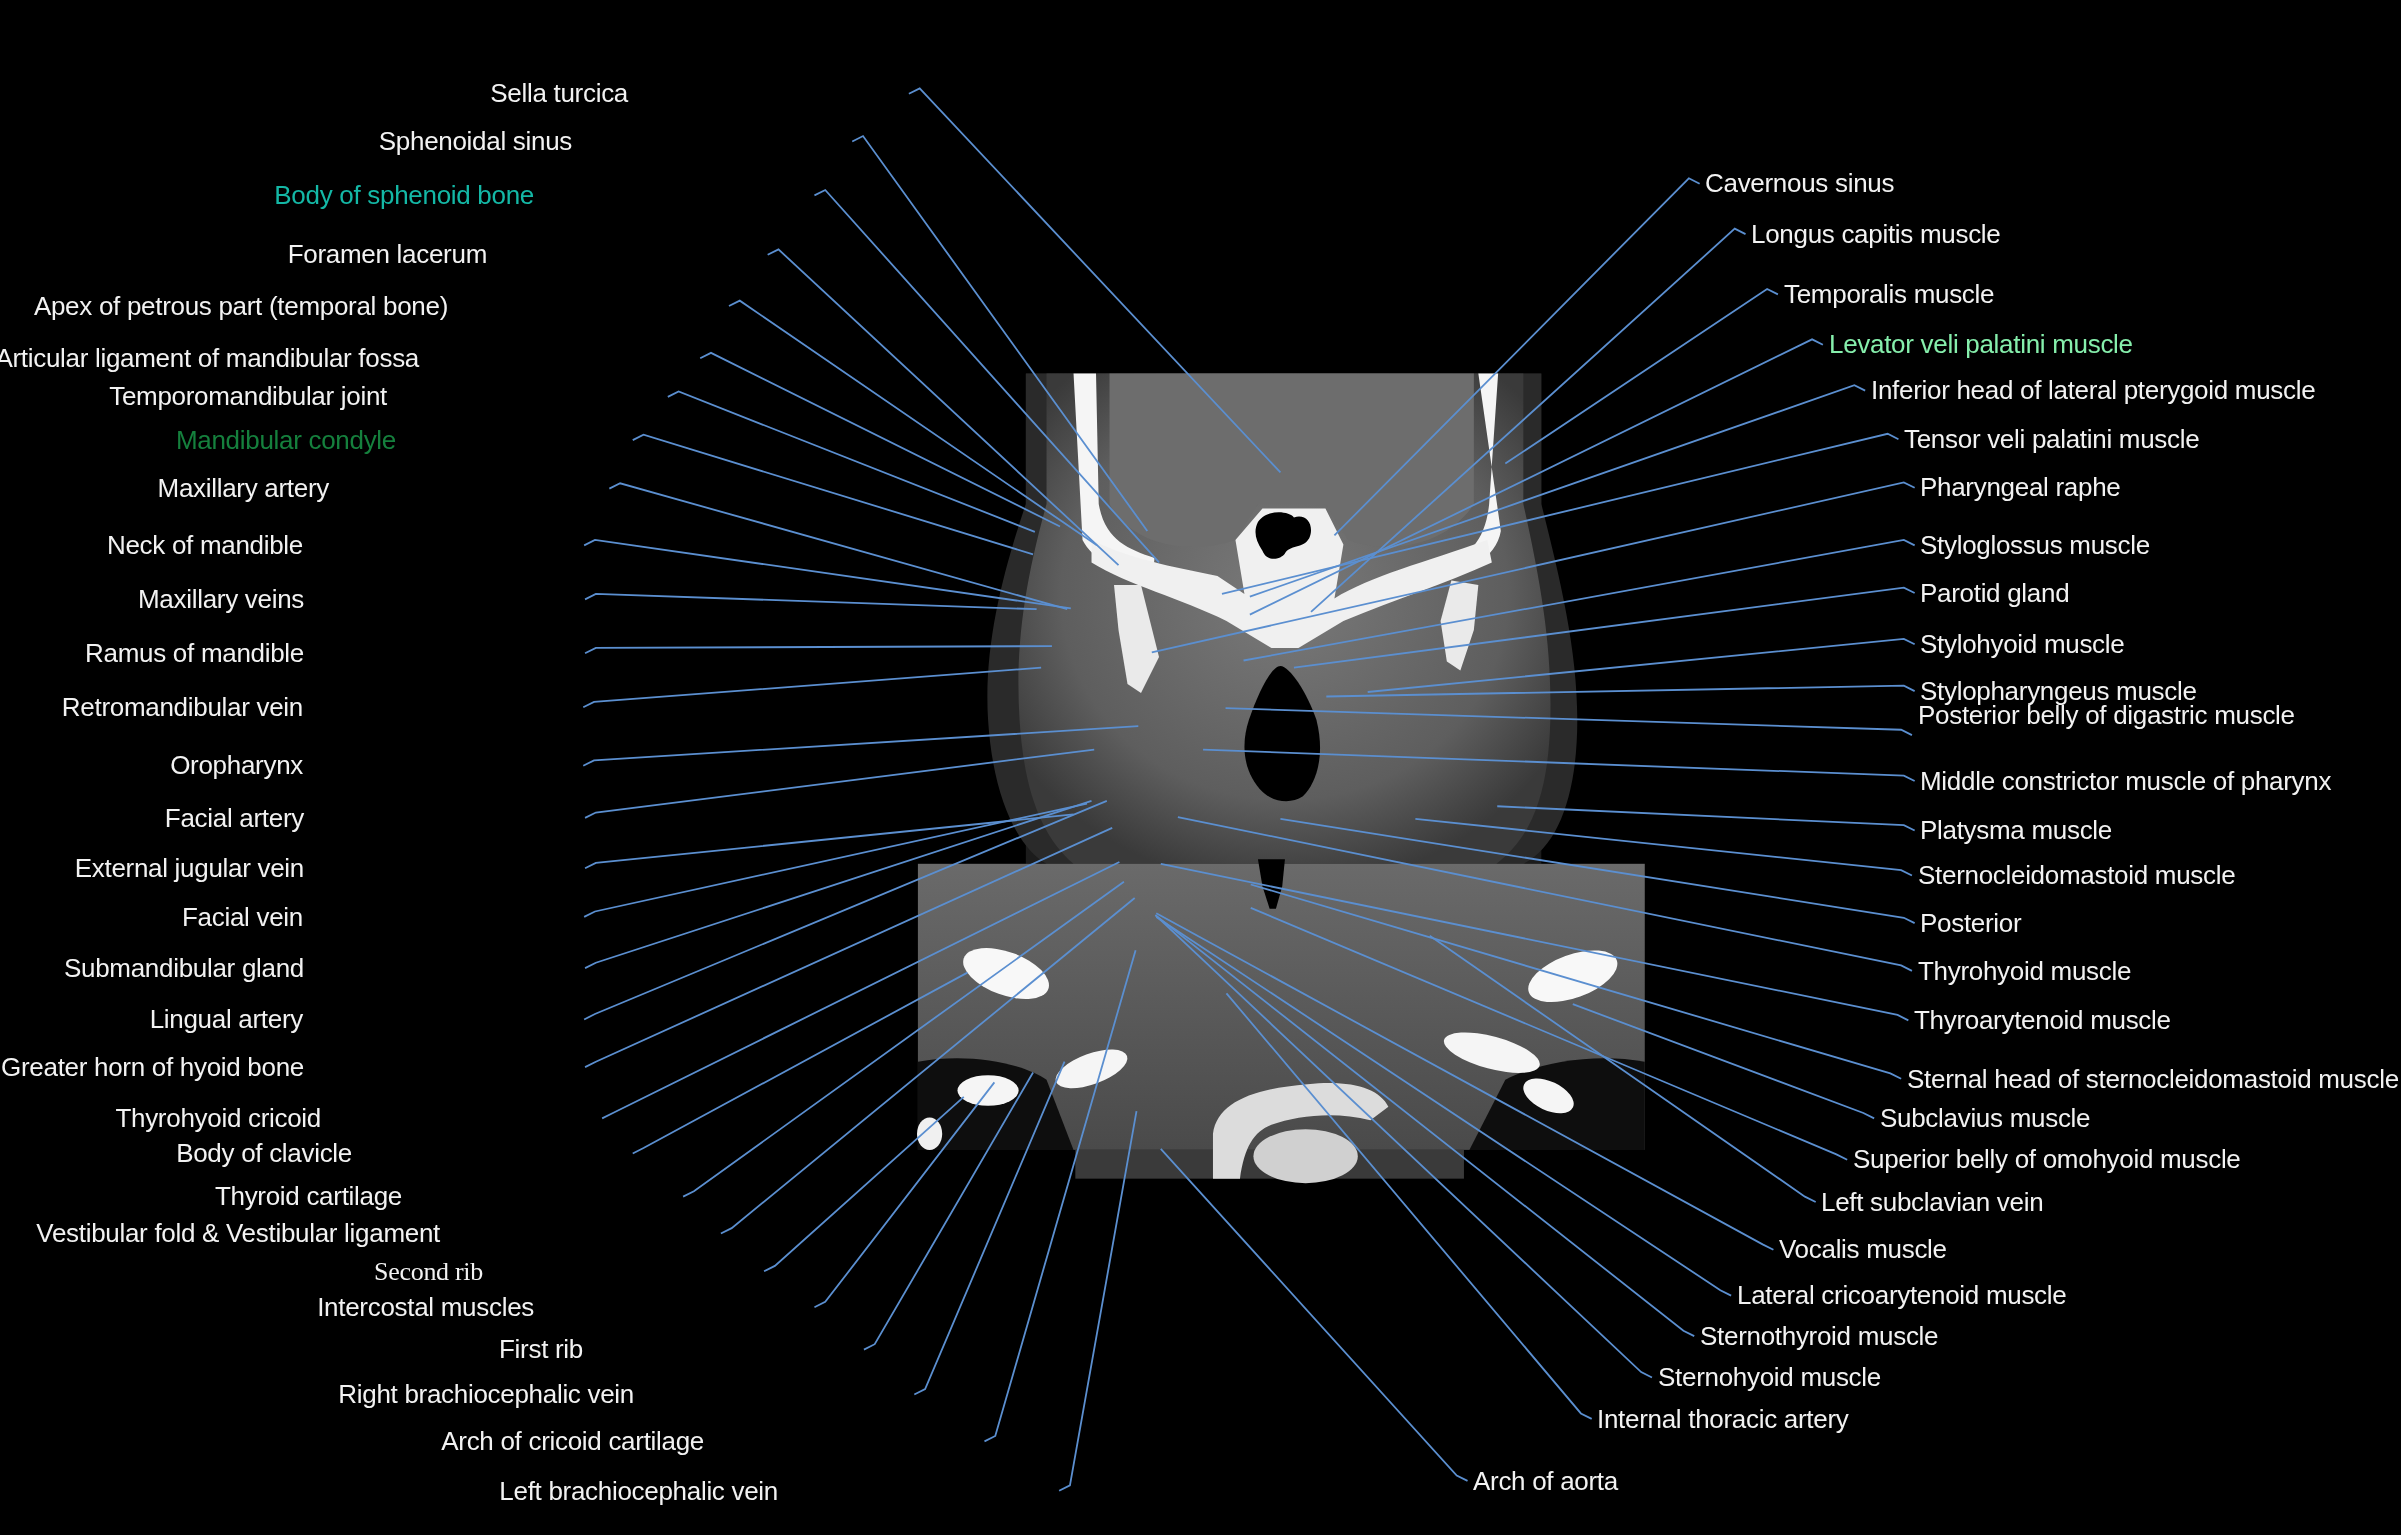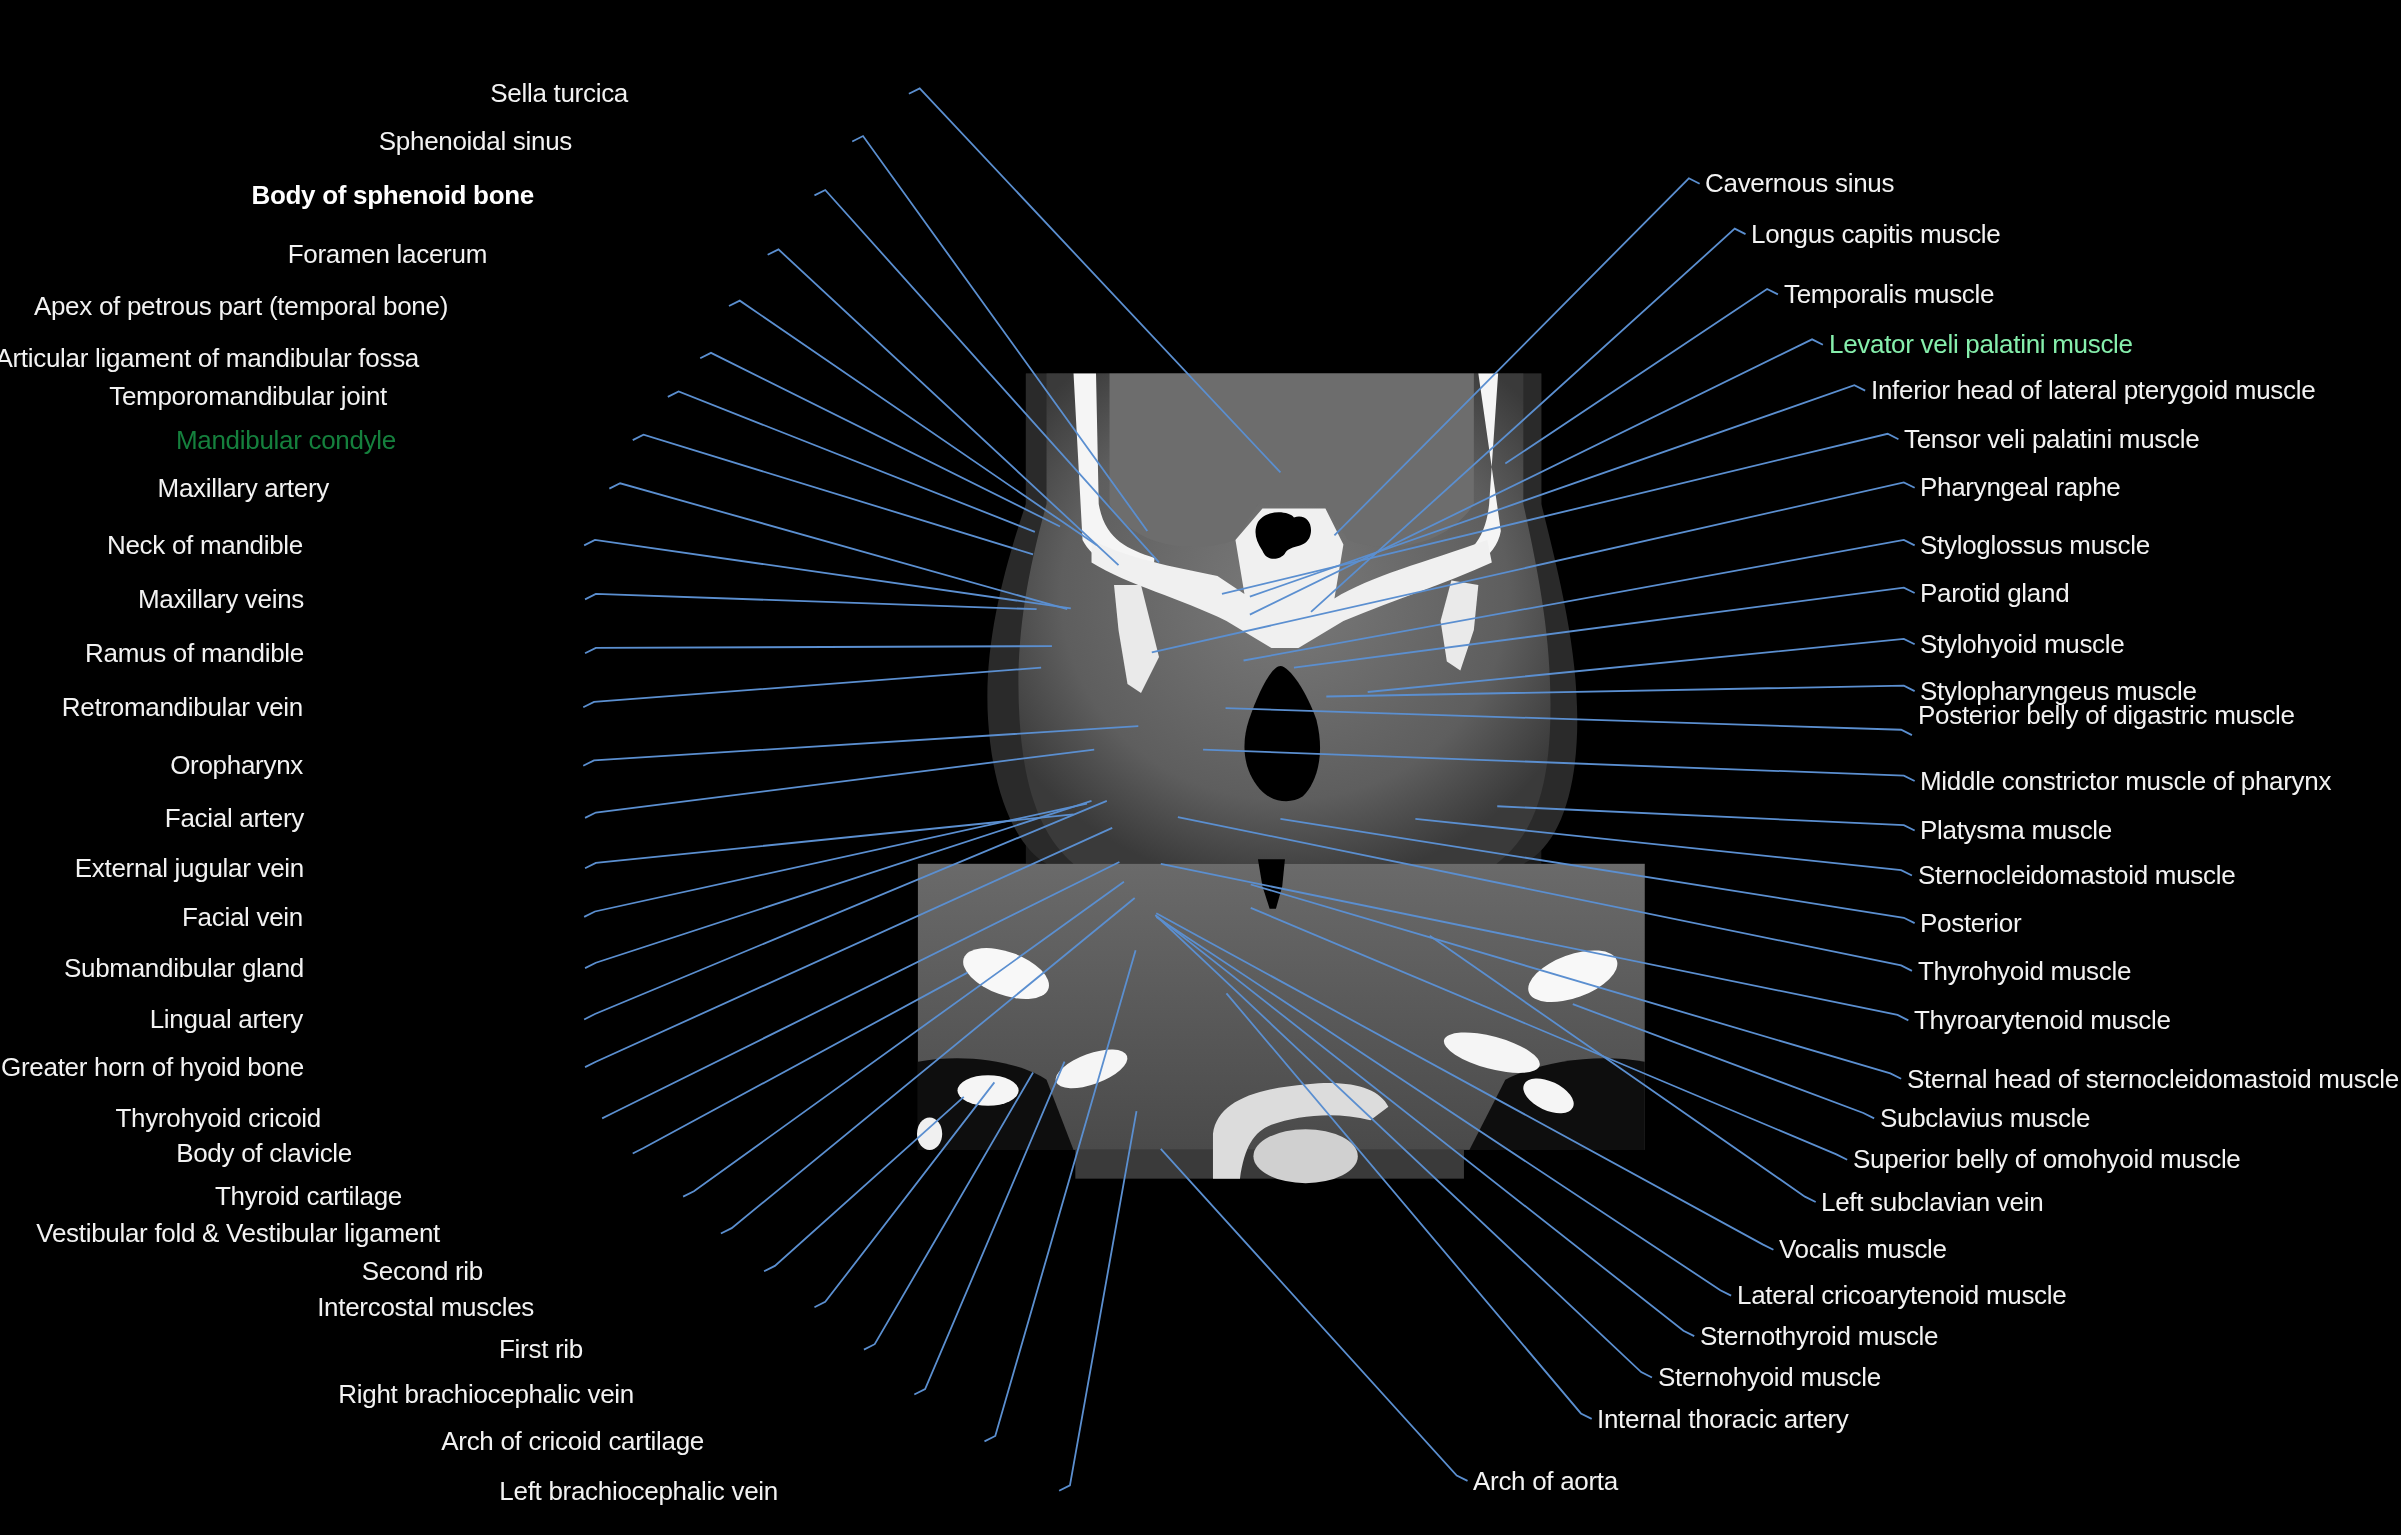--- a/index.html
+++ b/index.html
@@ -124,21 +124,21 @@
         <polyline points="1871,1440 1859,1434 1232,1019"></polyline>
         <polyline points="1830,1485 1818,1479 1231,1017"></polyline>
         <polyline points="1783,1531 1771,1525 1231,1017"></polyline>
         <polyline points="1716,1577 1704,1571 1310,1104"></polyline>
         <polyline points="1578,1646 1566,1640 1237,1277"></polyline>
       </g>
   </svg>
   <div id="labels">
       <div class="label left" style="color: rgb(242, 242, 242); right: 1546px; top: 78px;">Sella turcica</div>
       <div class="label left" style="color: rgb(242, 242, 242); right: 1602px; top: 126px;">Sphenoidal sinus</div>
-      <div class="label left" style="color: #ffffff; right: 1640px; top: 180px; font-weight: bold;">Body of sphenoid bone</div>
+      <div class="label left" style="color: #14b8a6; right: 1640px; top: 180px;">Body of sphenoid bone</div>
       <div class="label left" style="color: rgb(242, 242, 242); right: 1687px; top: 239px;">Foramen lacerum</div>
       <div class="label left" style="color: rgb(242, 242, 242); right: 1726px; top: 291px;">Apex of petrous part (temporal bone)</div>
       <div class="label left" style="color: rgb(242, 242, 242); right: 1755px; top: 343px;">Articular ligament of mandibular fossa</div>
       <div class="label left" style="color: rgb(242, 242, 242); right: 1787px; top: 381px;">Temporomandibular joint</div>
       <div class="label left" style="color: #15803d; right: 1778px; top: 425px;">Mandibular condyle</div>
       <div class="label left" style="color: rgb(242, 242, 242); right: 1845px; top: 473px;">Maxillary artery</div>
       <div class="label left" style="color: rgb(242, 242, 242); right: 1871px; top: 530px;">Neck of mandible</div>
       <div class="label left" style="color: rgb(242, 242, 242); right: 1870px; top: 584px;">Maxillary veins</div>
       <div class="label left" style="color: rgb(242, 242, 242); right: 1870px; top: 638px;">Ramus of mandible</div>
       <div class="label left" style="color: rgb(242, 242, 242); right: 1871px; top: 692px;">Retromandibular vein</div>
@@ -146,21 +146,21 @@
       <div class="label left" style="color: rgb(242, 242, 242); right: 1870px; top: 803px;">Facial artery</div>
       <div class="label left" style="color: rgb(242, 242, 242); right: 1870px; top: 853px;">External jugular vein</div>
       <div class="label left" style="color: rgb(242, 242, 242); right: 1871px; top: 902px;">Facial vein</div>
       <div class="label left" style="color: rgb(242, 242, 242); right: 1870px; top: 953px;">Submandibular gland</div>
       <div class="label left" style="color: rgb(242, 242, 242); right: 1871px; top: 1004px;">Lingual artery</div>
       <div class="label left" style="color: rgb(242, 242, 242); right: 1870px; top: 1052px;">Greater horn of hyoid bone</div>
       <div class="label left" style="color: rgb(242, 242, 242); right: 1853px; top: 1103px;">Thyrohyoid cricoid</div>
       <div class="label left" style="color: rgb(242, 242, 242); right: 1822px; top: 1138px;">Body of clavicle</div>
       <div class="label left" style="color: rgb(242, 242, 242); right: 1772px; top: 1181px;">Thyroid cartilage</div>
       <div class="label left" style="color: rgb(242, 242, 242); right: 1734px; top: 1218px;">Vestibular fold &amp; Vestibular ligament</div>
-      <div class="label left" style="color: rgb(242, 242, 242); right: 1691px; top: 1256px;">Second rib</div>
+      <div class="label left" style="color: rgb(242, 242, 242); right: 1691px; top: 1256px; font-family: Liberation Serif, serif;">Second rib</div>
       <div class="label left" style="color: rgb(242, 242, 242); right: 1640px; top: 1292px;">Intercostal muscles</div>
       <div class="label left" style="color: rgb(242, 242, 242); right: 1591px; top: 1334px;">First rib</div>
       <div class="label left" style="color: rgb(242, 242, 242); right: 1540px; top: 1379px;">Right brachiocephalic vein</div>
       <div class="label left" style="color: rgb(242, 242, 242); right: 1470px; top: 1426px;">Arch of cricoid cartilage</div>
       <div class="label left" style="color: rgb(242, 242, 242); right: 1396px; top: 1476px;">Left brachiocephalic vein</div>
       <div class="label right" style="color: rgb(242, 242, 242); left: 1657px; top: 168px;">Cavernous sinus</div>
       <div class="label right" style="color: rgb(242, 242, 242); left: 1703px; top: 219px;">Longus capitis muscle</div>
       <div class="label right" style="color: rgb(242, 242, 242); left: 1736px; top: 279px;">Temporalis muscle</div>
       <div class="label right" style="color: #86efac; left: 1781px; top: 329px;">Levator veli palatini muscle</div>
       <div class="label right" style="color: rgb(242, 242, 242); left: 1823px; top: 375px;">Inferior head of lateral pterygoid muscle</div>

